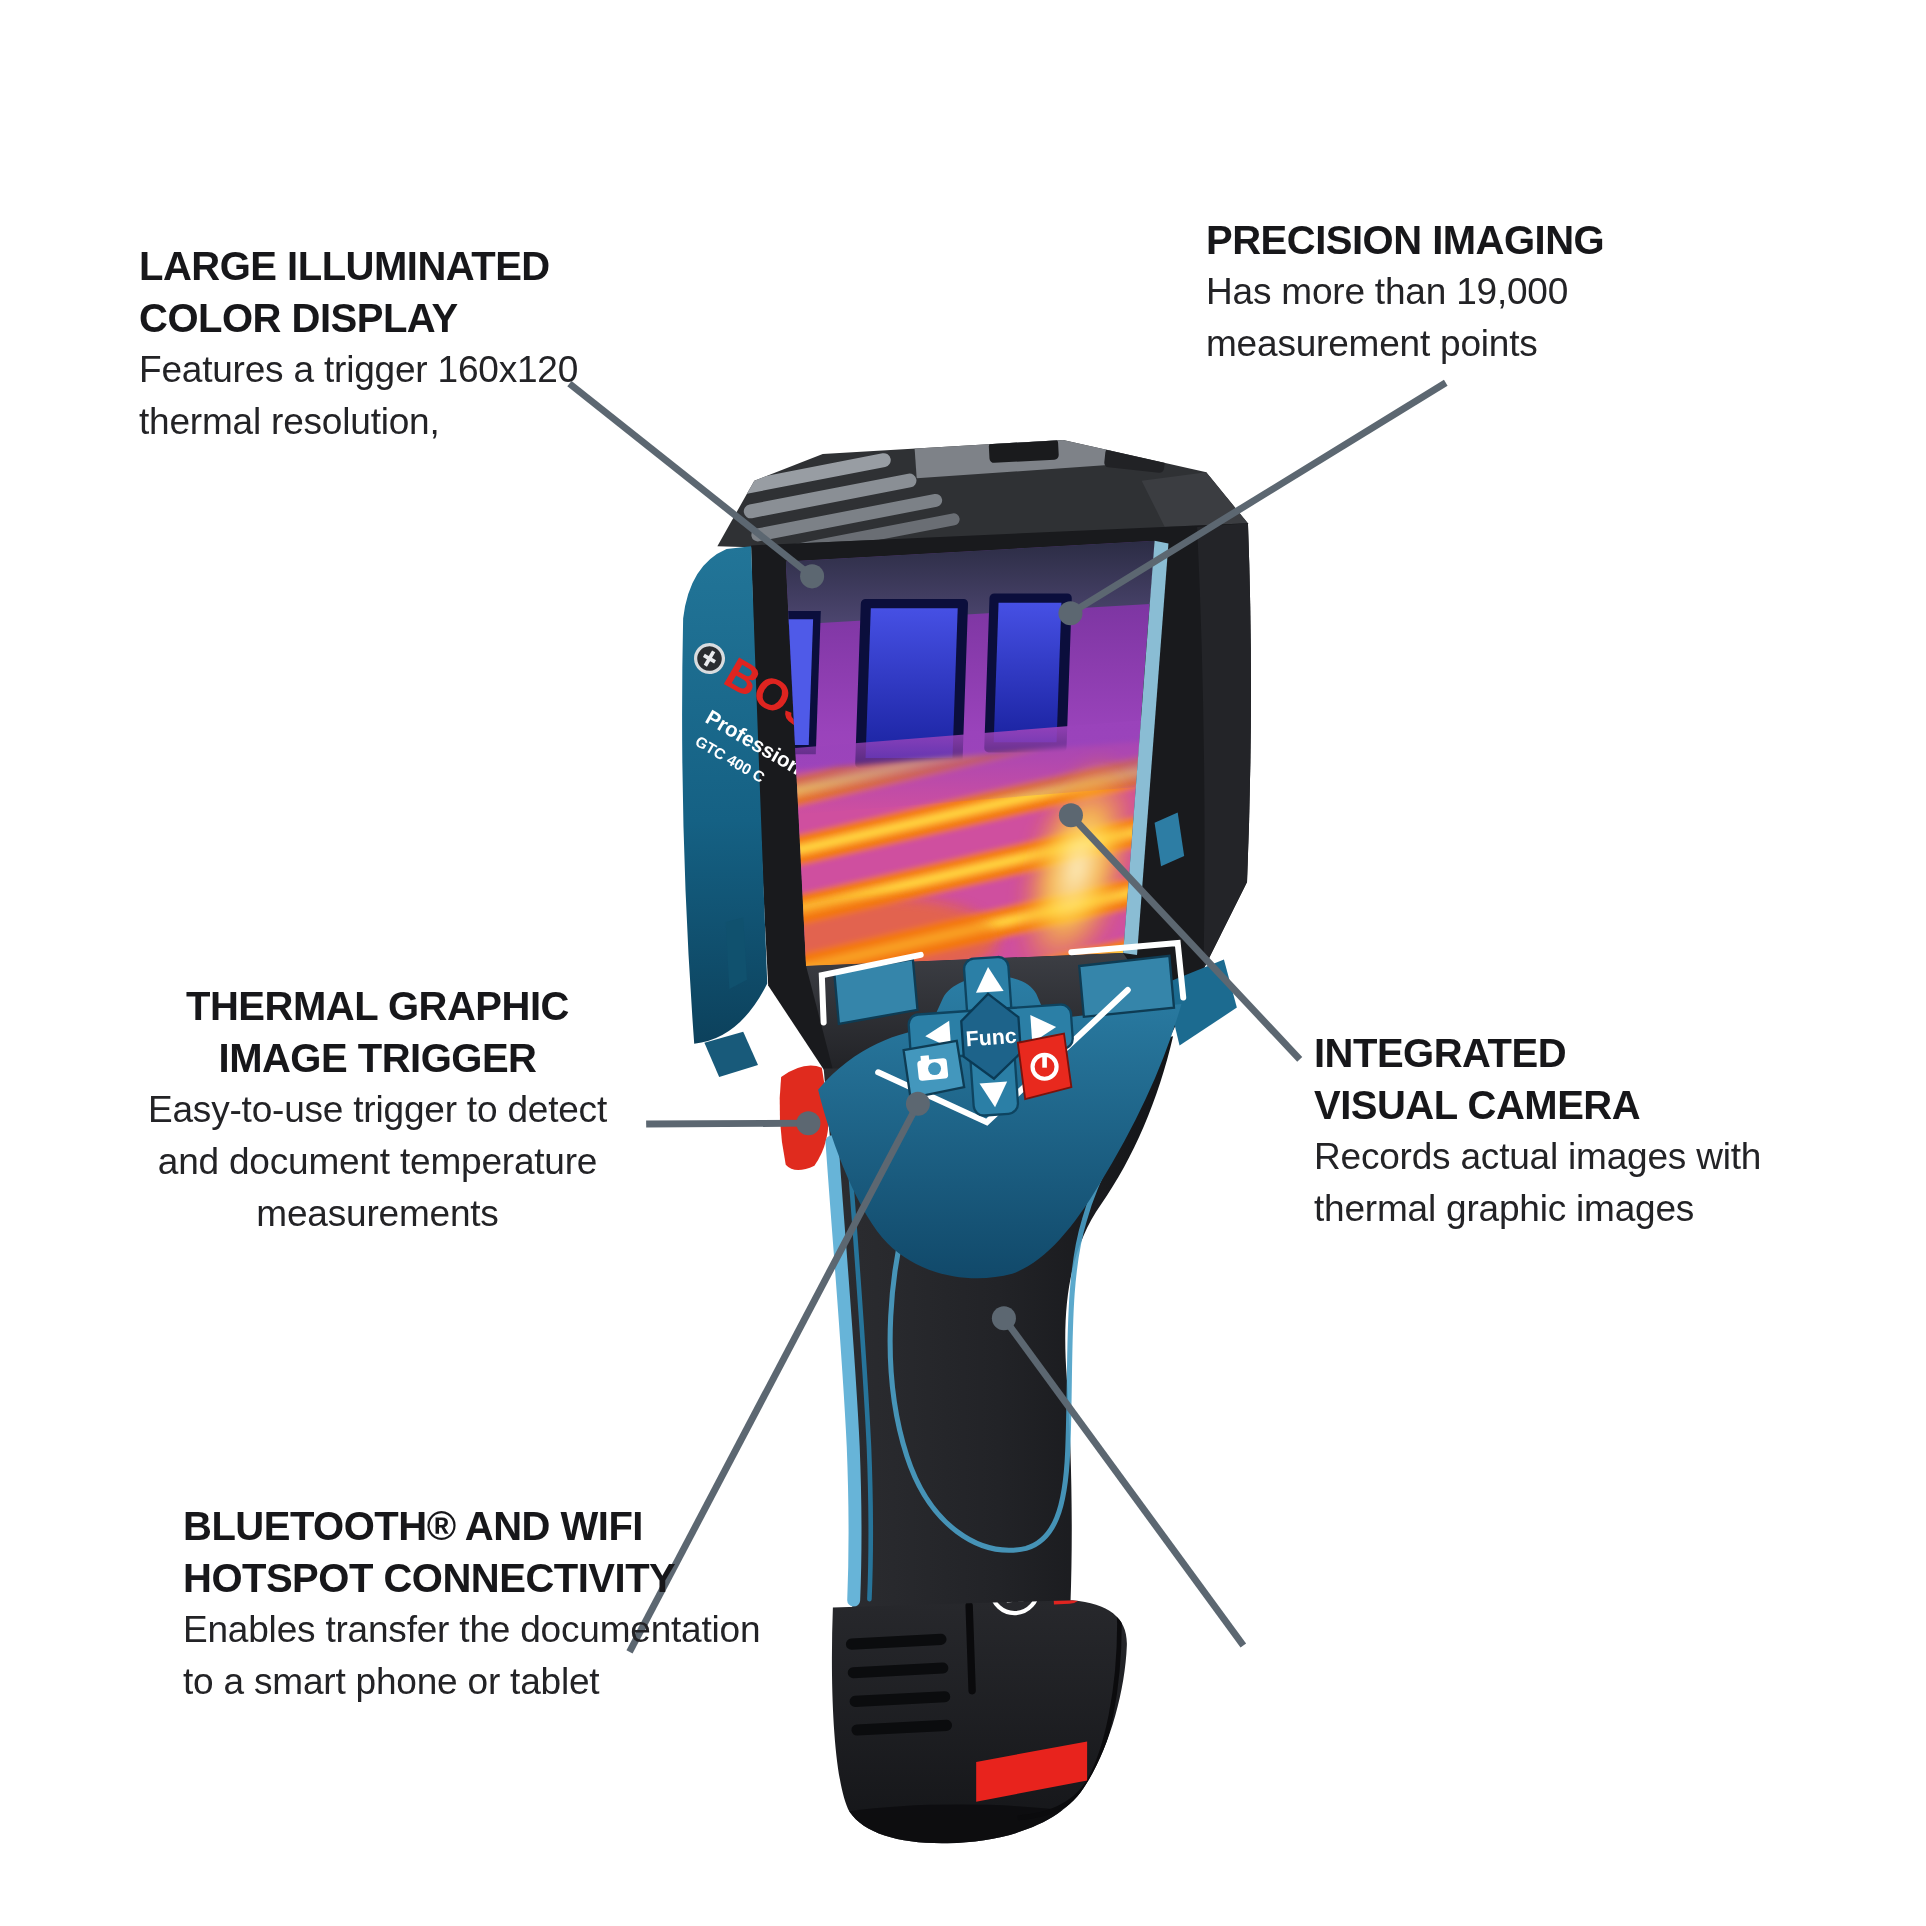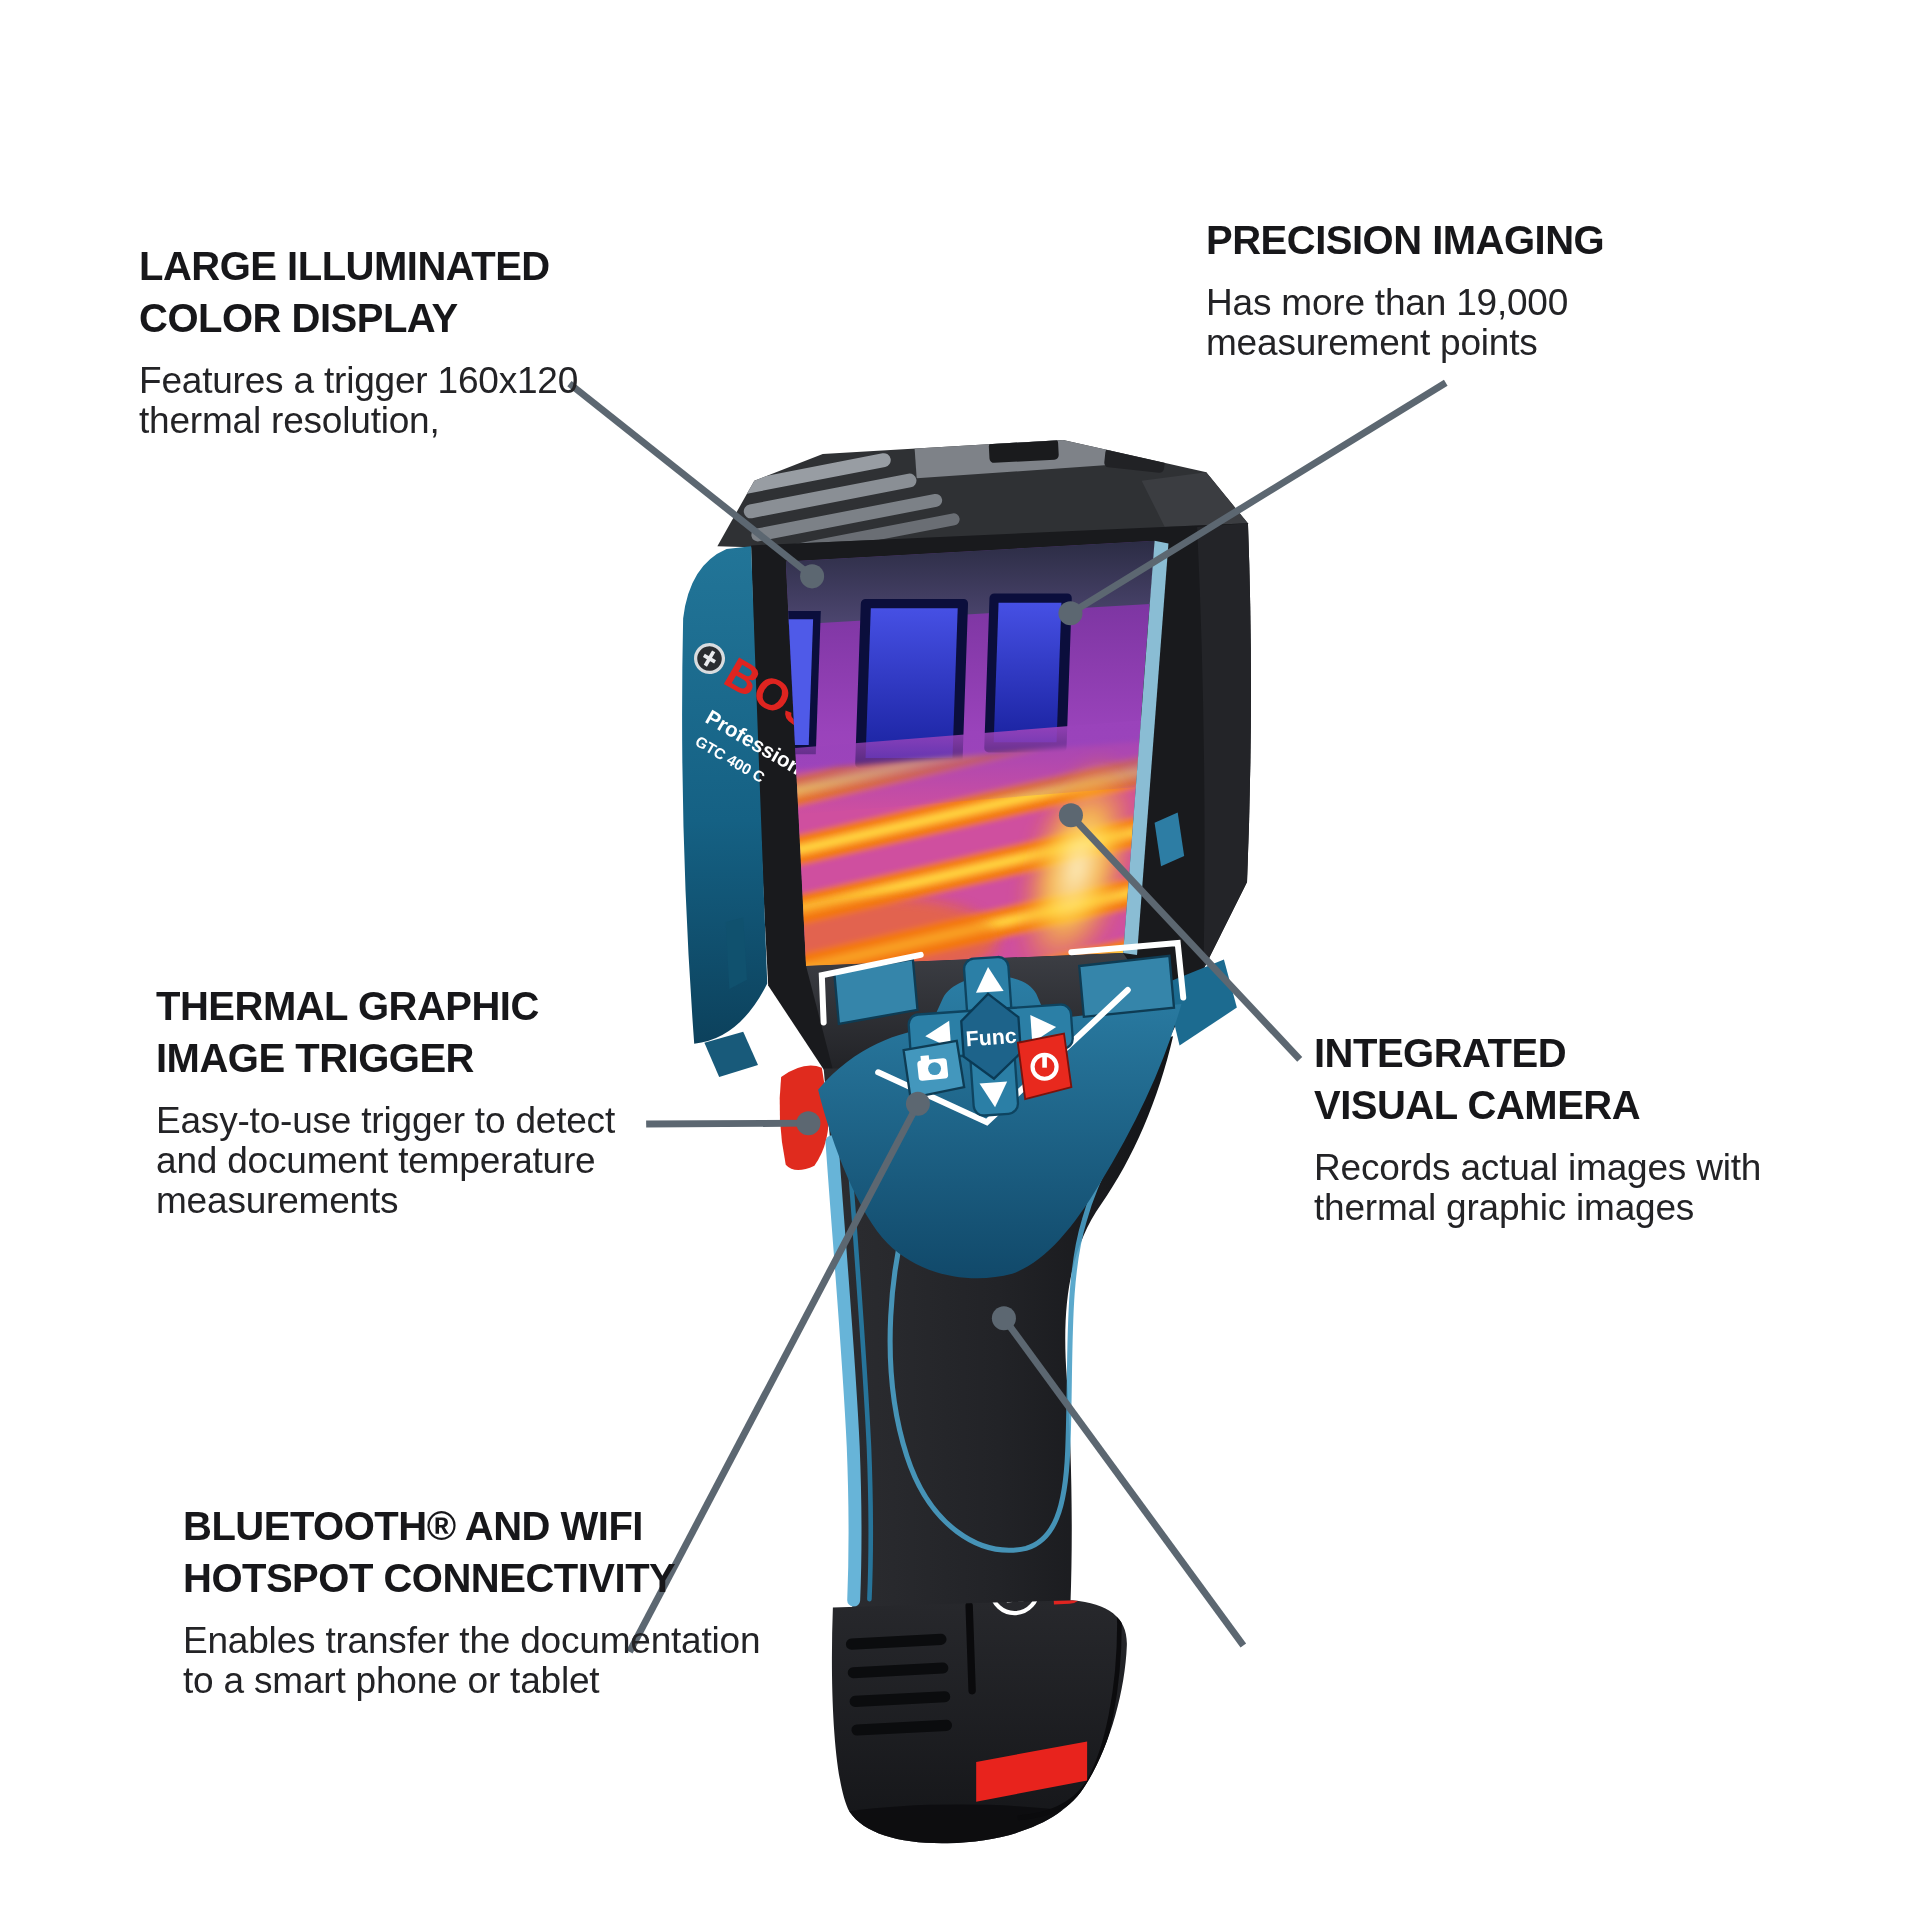--- a/index.html
+++ b/index.html
@@ -16,25 +16,24 @@
     font-weight:700;
     font-size:40px;
     line-height:52px;
     letter-spacing:-0.5px;
     white-space:pre-line;
     color:#17171a;
   }
   .callout-body{
     font-weight:400;
     font-size:37px;
-    line-height:40px;
+    line-height:52px;
     letter-spacing:-0.2px;
     white-space:pre-line;
     color:#232326;
-    margin-top:17px;
   }
   .svg-label{font-family:"Liberation Sans", sans-serif;}
 </style>
 </head>
 <body>
 
 <div class="stage">
 
 <svg width="1926" height="1926" viewBox="0 0 4167 4167">
   <defs>
@@ -263,21 +262,21 @@
     <div class="callout-body">Features a trigger 160x120
 thermal resolution,</div>
   </div>
 
   <div class="callout" style="left:1206px;top:214px;">
     <div class="callout-title">PRECISION IMAGING</div>
     <div class="callout-body">Has more than 19,000
 measurement points</div>
   </div>
 
-  <div class="callout" style="left:156px;top:980px;">
+  <div class="callout" style="left:148px;top:980px;text-align:center;">
     <div class="callout-title">THERMAL GRAPHIC
 IMAGE TRIGGER</div>
     <div class="callout-body">Easy-to-use trigger to detect
 and document temperature
 measurements</div>
   </div>
 
   <div class="callout" style="left:183px;top:1500px;">
     <div class="callout-title">BLUETOOTH® AND WIFI
 HOTSPOT CONNECTIVITY</div>

